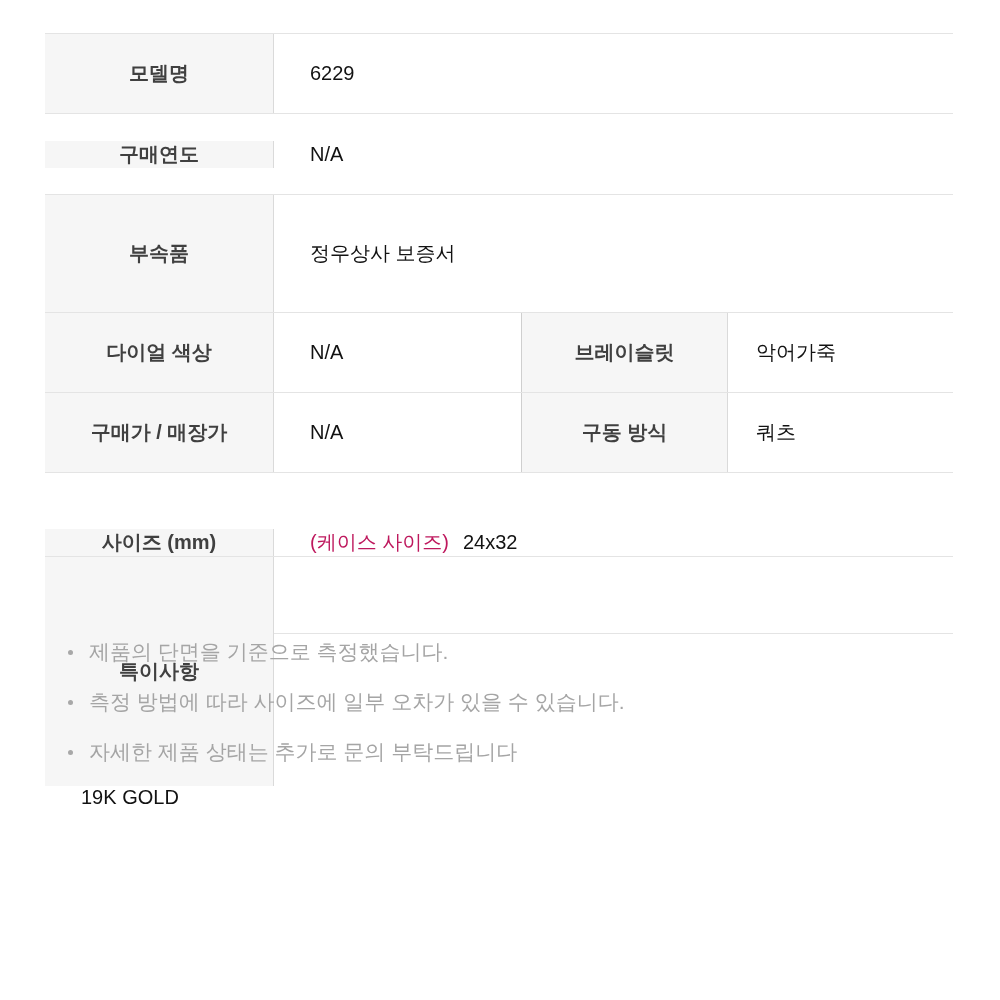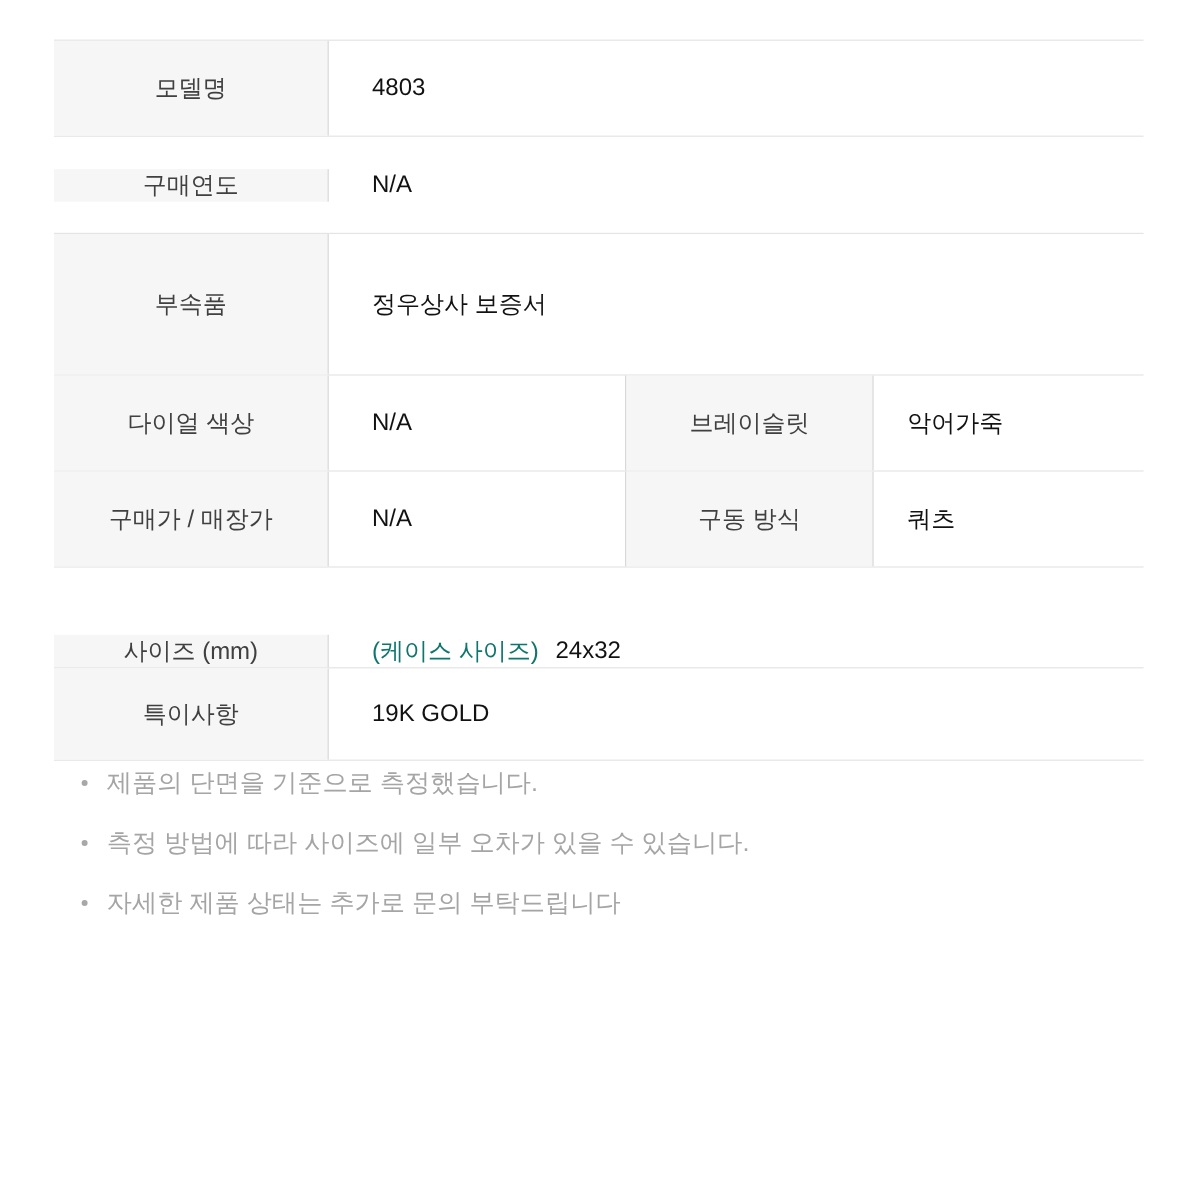--- a/index.html
+++ b/index.html
@@ -27,56 +27,57 @@
   }
   .row {
     display: flex;
     align-items: stretch;
     border-bottom: 1px solid #e4e4e4;
   }
   .h80  { height: 80px; }
   .h82  { height: 81px; align-items: center; }
   .h118 { height: 118px; }
   .h84  { height: 84px; align-items: flex-end; }
-  .h78  { height: 77px; }
+  .h78  { height: 77px; flex-direction: column; }
 
   .cell {
     display: flex;
     align-items: center;
     font-size: 20px;
   }
   .cell.label {
     width: 229px;
     flex: 0 0 229px;
     justify-content: center;
     text-align: center;
     background: #f6f6f6;
     border-right: 1px solid #dadada;
     color: #404040;
+    font-weight: bold;
   }
   .cell.value {
     flex: 1 1 auto;
     padding-left: 36px;
     color: #121212;
   }
   .cell.value.v1 {
     flex: 0 0 248px;
     width: 248px;
     border-right: 1px solid #cfcfcf;
   }
   .cell.label.l2 {
     width: 206px;
     flex: 0 0 206px;
   }
   .cell.value.v2 {
     flex: 1 1 auto;
     padding-left: 28px;
   }
   .size-prefix {
-    color: #0f766e;
+    color: #be185d;
     margin-right: 14px;
   }
 
   
   .notes {
     position: absolute;
     left: 68px;
     top: 638px;
     list-style: none;
   }
@@ -98,21 +99,21 @@
 </style>
 </head>
 <body>
 
 <div class="page">
 
   <div class="spec-table">
 
     <div class="row h80">
       <div class="cell label">모델명</div>
-      <div class="cell value">4803</div>
+      <div class="cell value">6229</div>
     </div>
 
     <div class="row h82">
       <div class="cell label">구매연도</div>
       <div class="cell value">N/A</div>
     </div>
 
     <div class="row h118">
       <div class="cell label">부속품</div>
       <div class="cell value">정우상사 보증서</div>

